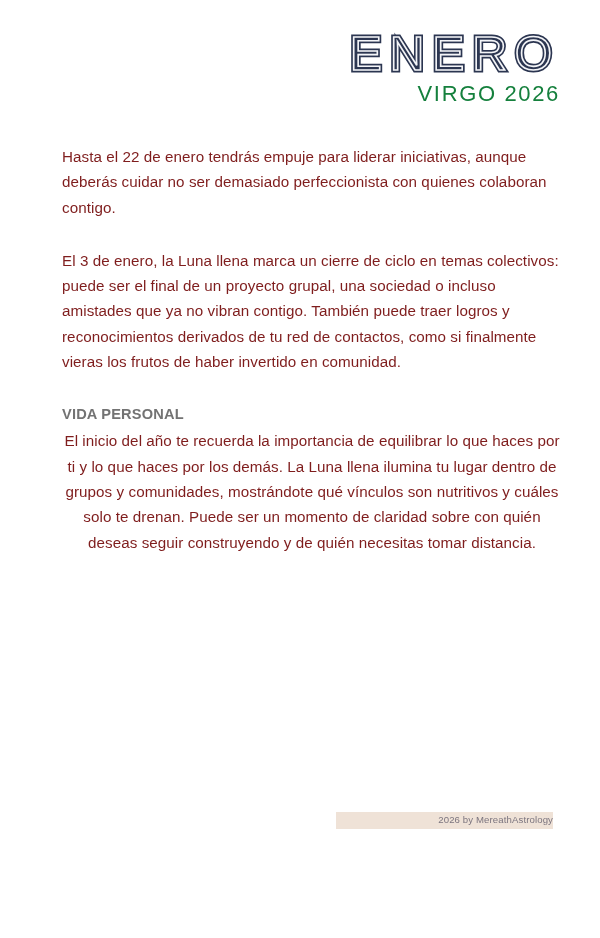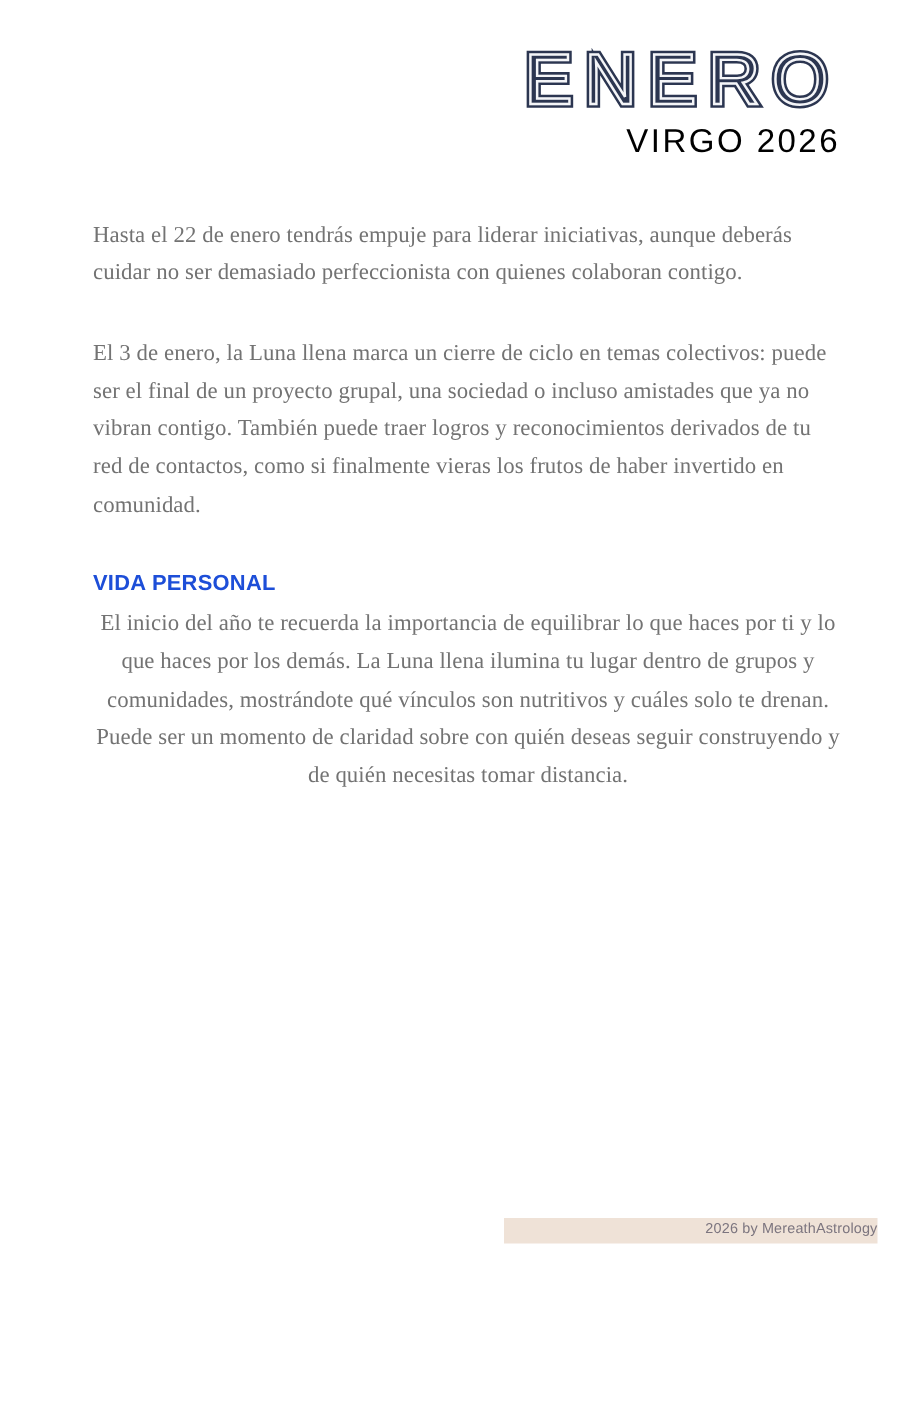--- a/index.html
+++ b/index.html
@@ -56,64 +56,63 @@
     color: transparent;
     -webkit-text-stroke: 1.6px #f4f5f8;
     letter-spacing: 0.165em;
     pointer-events: none;
   }
 
   .masthead-sub {
     font-size: 22px;
     font-weight: 400;
     letter-spacing: 0.075em;
-    color: #000000;
+    color: #15803d;
     margin: 2px 0 0 0;
     padding: 0;
     line-height: 1.15;
   }
 
   
   .content {
     position: absolute;
     top: 144px;
     left: 62px;
     right: 40px;
     width: 500px;
   }
 
   .para {
     margin: 0 0 28px 0;
     font-size: 15.2px;
     line-height: 25.3px;
-    color: #737373;
+    color: #7f1d1d;
     letter-spacing: 0.004em;
     font-weight: 400;
-    font-family: Liberation Serif, serif;
   }
   .para:last-child { margin-bottom: 0; }
 
   .section-block { margin: 0 0 28px 0; }
 
   .section-heading {
     margin: 0 0 1px 0;
     font-size: 14.6px;
     line-height: 25px;
     font-weight: 700;
-    color: #1d4ed8;
+    color: #737373;
     letter-spacing: 0.012em;
   }
   .section-block .para { margin-bottom: 0; text-align: center; }
 
   
   .footer {
     position: absolute;
     left: 336px;
     top: 812px;
-    width: 249px;
+    width: 217px;
     height: 17px;
     text-align: center;
   }
   .footer-highlight {
     position: absolute;
     inset: 0;
     background: #efe2d7;
   }
   .footer-text {
     position: absolute;

